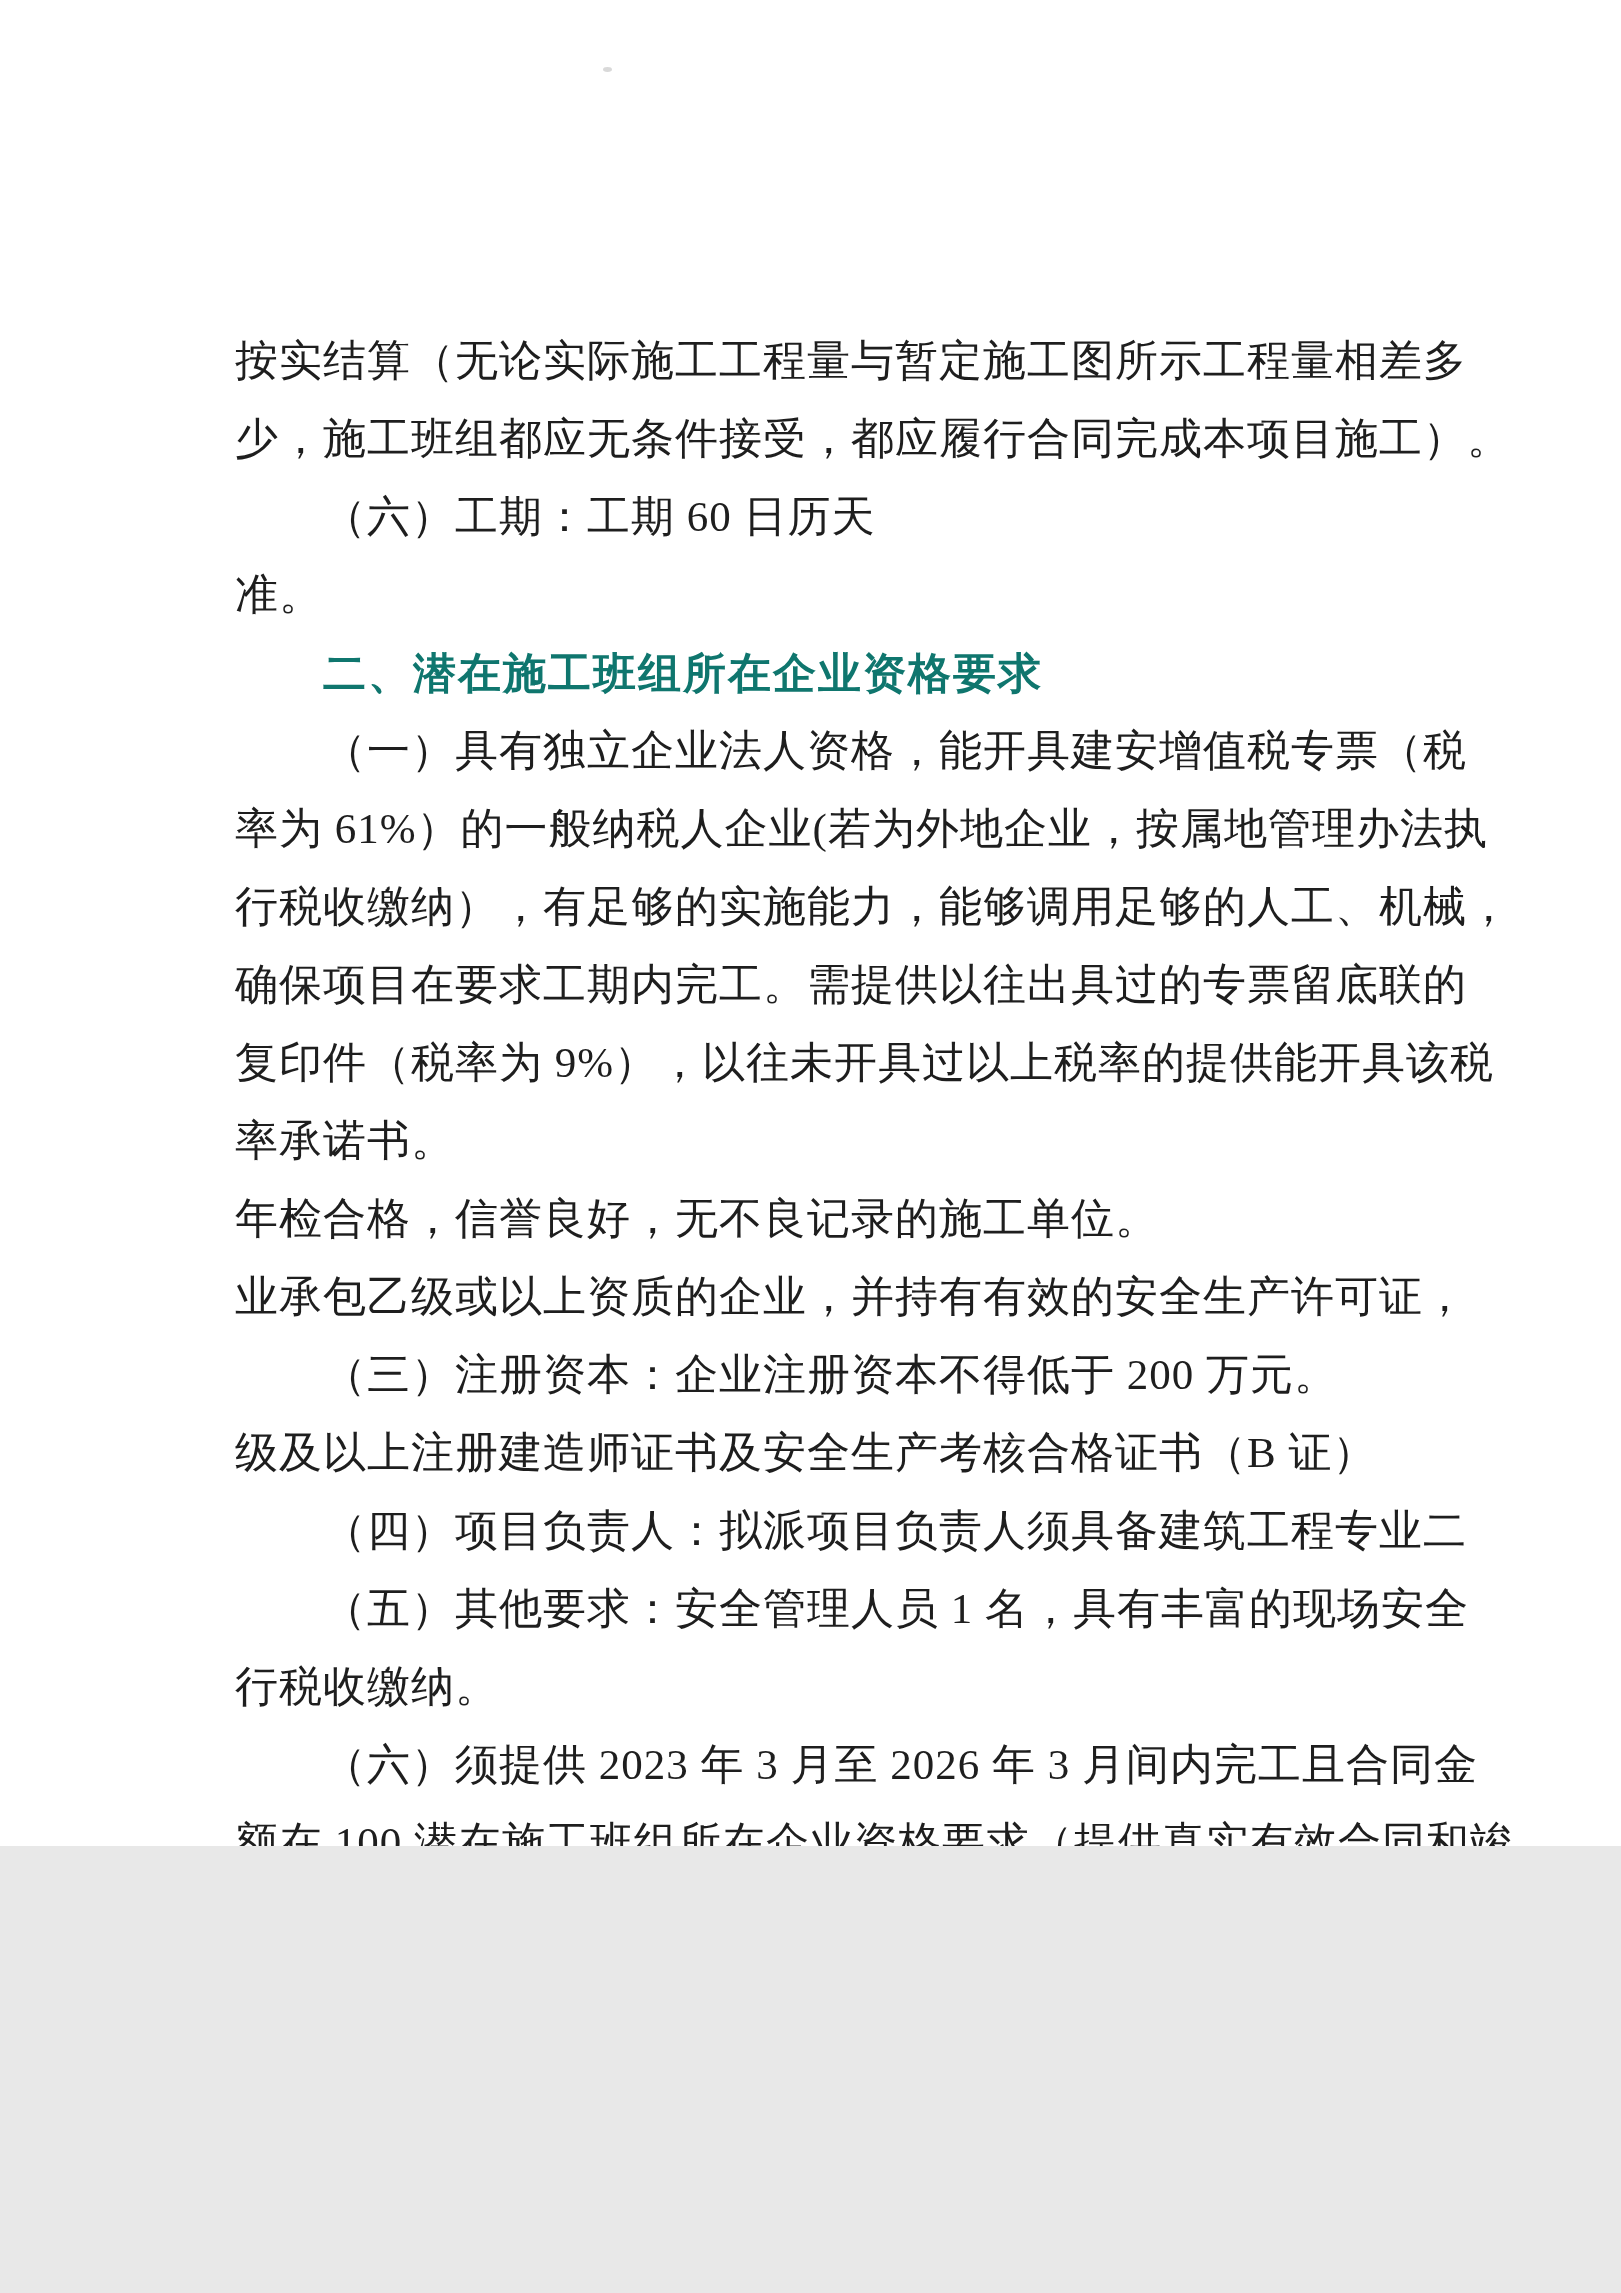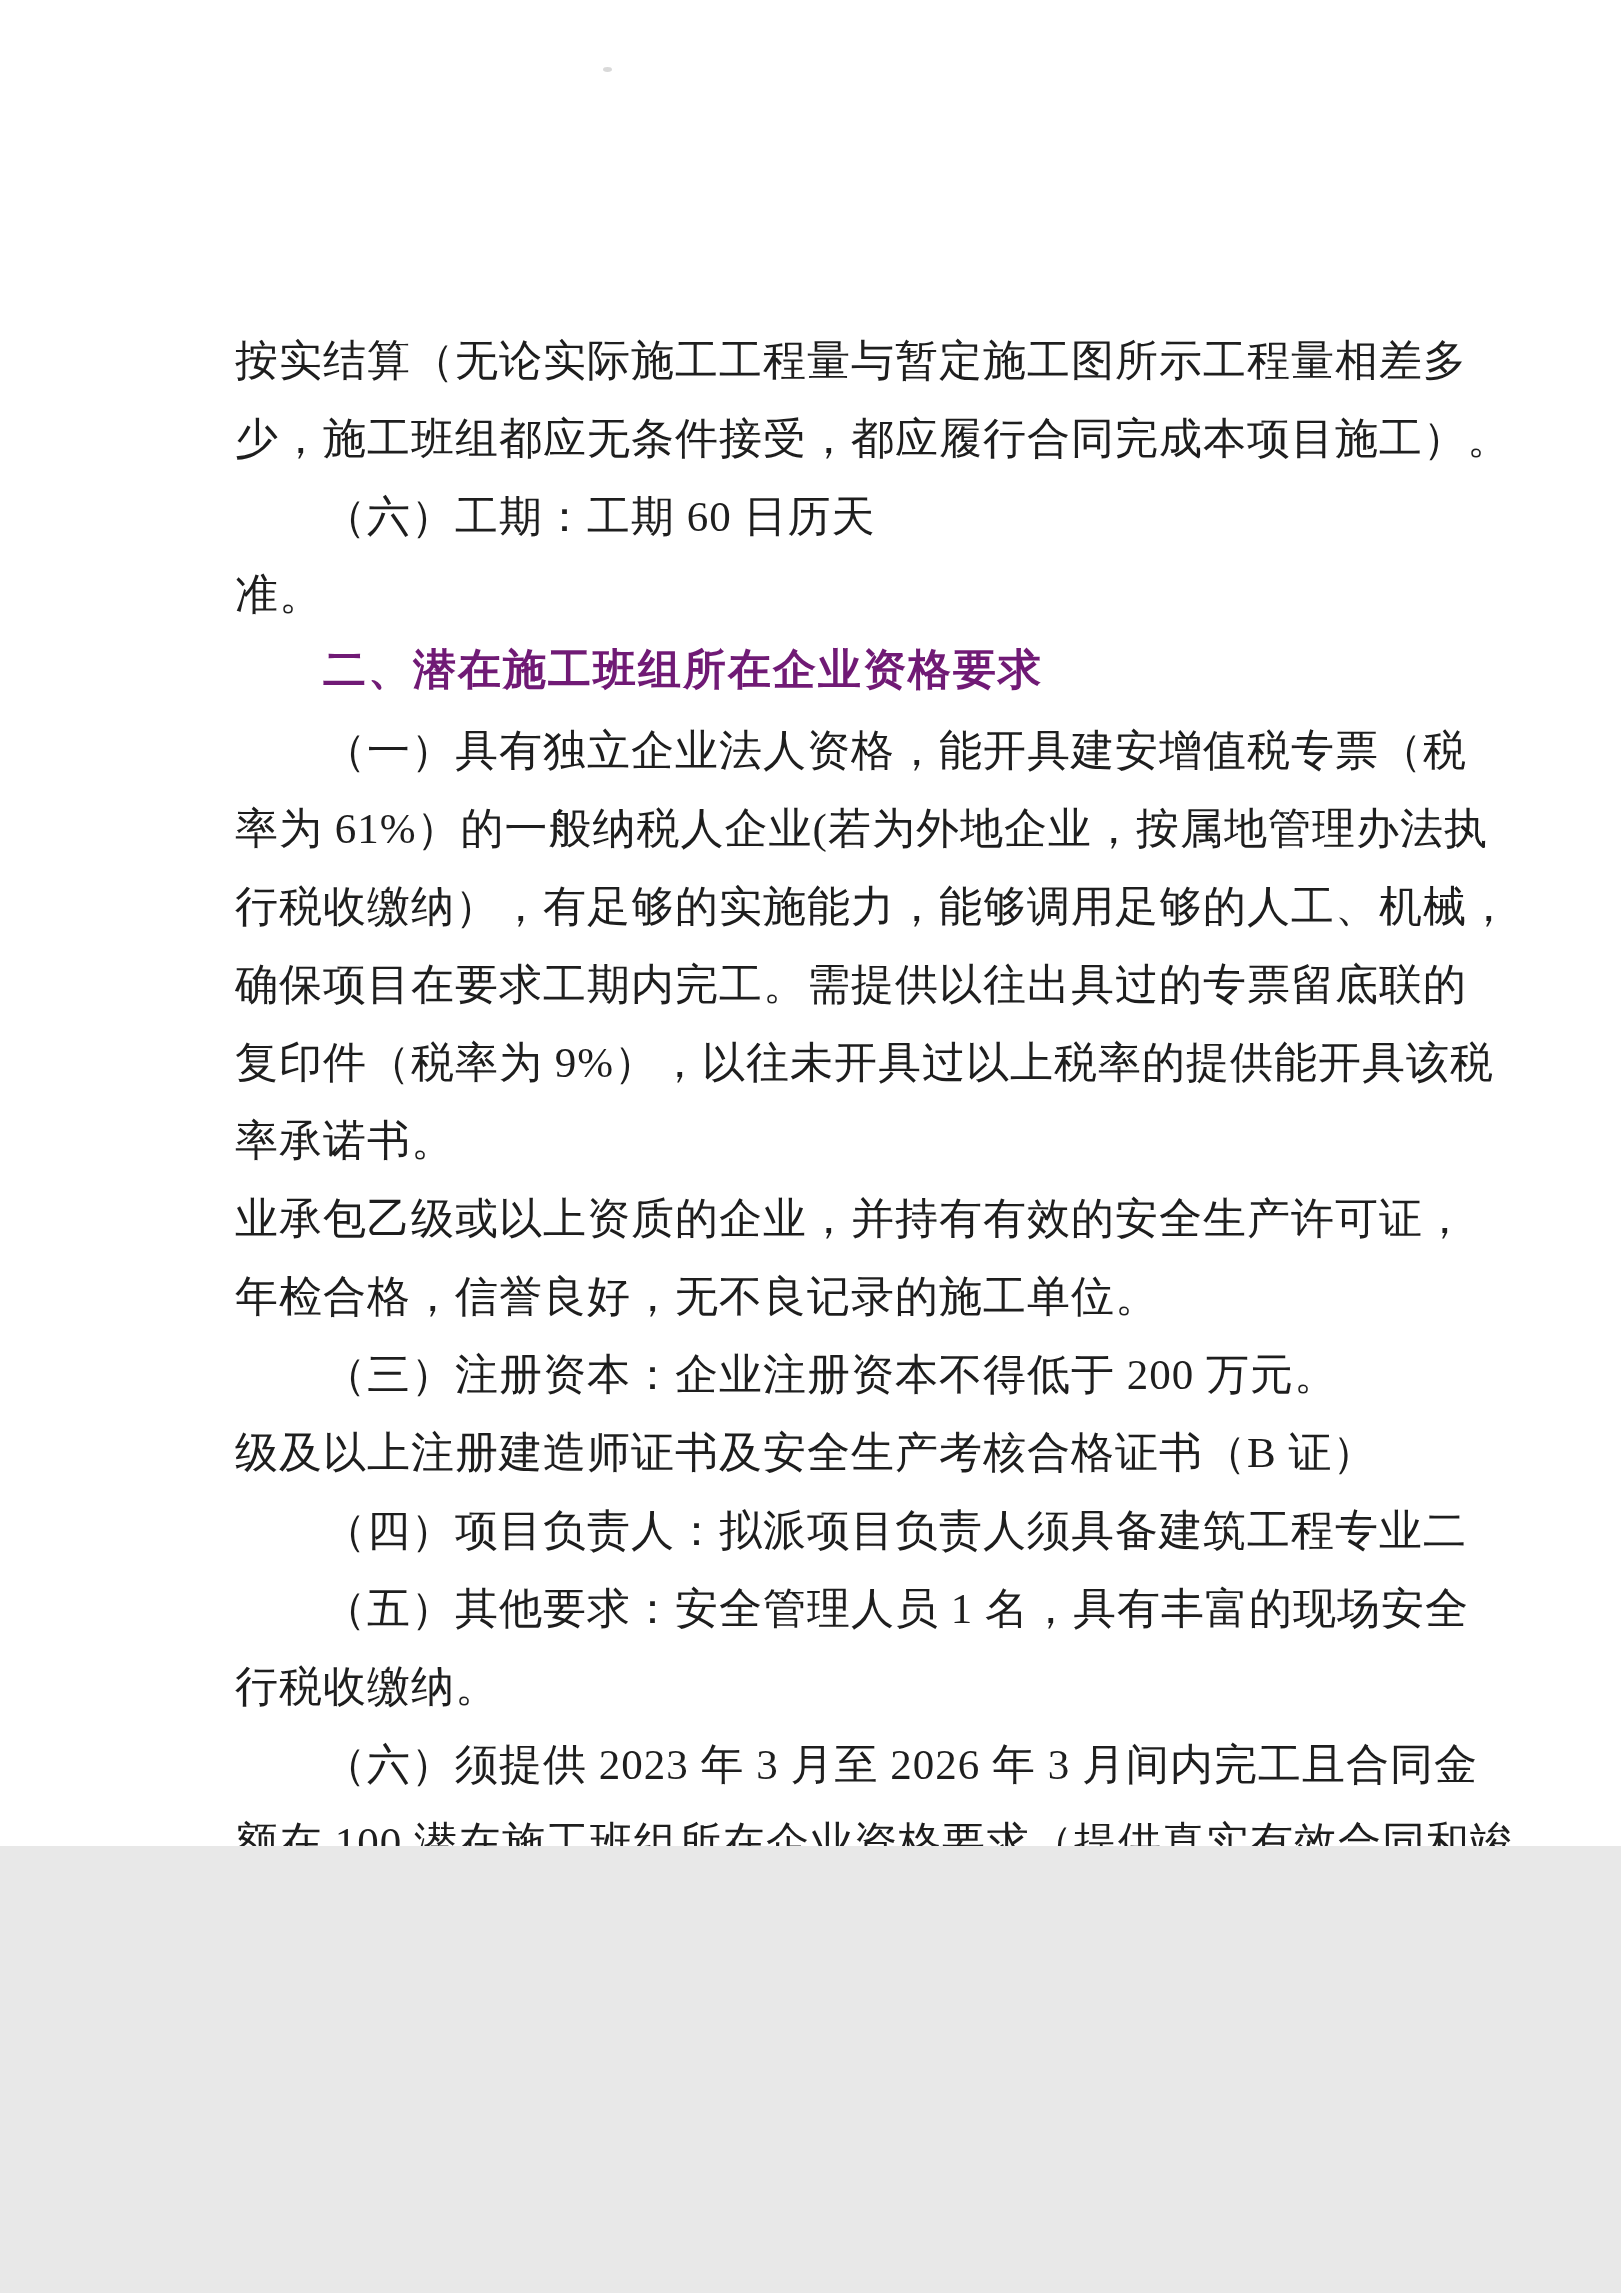--- a/index.html
+++ b/index.html
@@ -27,23 +27,23 @@
     font-size: 43px;
     letter-spacing: 1px;
     color: #1e1e1e;
     white-space: nowrap;
     overflow: visible;
   }
   .indent {
     text-indent: 88px;
   }
   .heading {
-    font-family: Liberation Mono, monospace;
+    font-family: Liberation Sans, sans-serif;
     font-weight: 700;
-    color: #701a75;
+    color: #0f766e;
     letter-spacing: 2px;
   }
   .page-num {
     position: absolute;
     top: 2117px;
     left: 235px;
     width: 1225px;
     text-align: center;
     font-size: 41px;
     line-height: 47px;
@@ -70,22 +70,22 @@
     <div class="line">少，施工班组都应无条件接受，都应履行合同完成本项目施工）。</div>
     <div class="line indent">（六）工期：工期 60 日历天</div>
     <div class="line">准。</div>
     <div class="line indent heading">二、潜在施工班组所在企业资格要求</div>
     <div class="line indent">（一）具有独立企业法人资格，能开具建安增值税专票（税</div>
     <div class="line">率为 61%）的一般纳税人企业(若为外地企业，按属地管理办法执</div>
     <div class="line">行税收缴纳），有足够的实施能力，能够调用足够的人工、机械，</div>
     <div class="line">确保项目在要求工期内完工。需提供以往出具过的专票留底联的</div>
     <div class="line">复印件（税率为 9%），以往未开具过以上税率的提供能开具该税</div>
     <div class="line">率承诺书。</div>
+    <div class="line">年检合格，信誉良好，无不良记录的施工单位。</div>
     <div class="line">业承包乙级或以上资质的企业，并持有有效的安全生产许可证，</div>
-    <div class="line">年检合格，信誉良好，无不良记录的施工单位。</div>
     <div class="line indent">（三）注册资本：企业注册资本不得低于 200 万元。</div>
     <div class="line">级及以上注册建造师证书及安全生产考核合格证书（B 证）</div>
     <div class="line indent">（四）项目负责人：拟派项目负责人须具备建筑工程专业二</div>
     <div class="line indent">（五）其他要求：安全管理人员 1 名，具有丰富的现场安全</div>
     <div class="line">行税收缴纳。</div>
     <div class="line indent">（六）须提供 2023 年 3 月至 2026 年 3 月间内完工且合同金</div>
     <div class="line">额在 100 潜在施工班组所在企业资格要求（提供真实有效合同和竣</div>
   </div>
 
   <div class="page-num">2</div>

